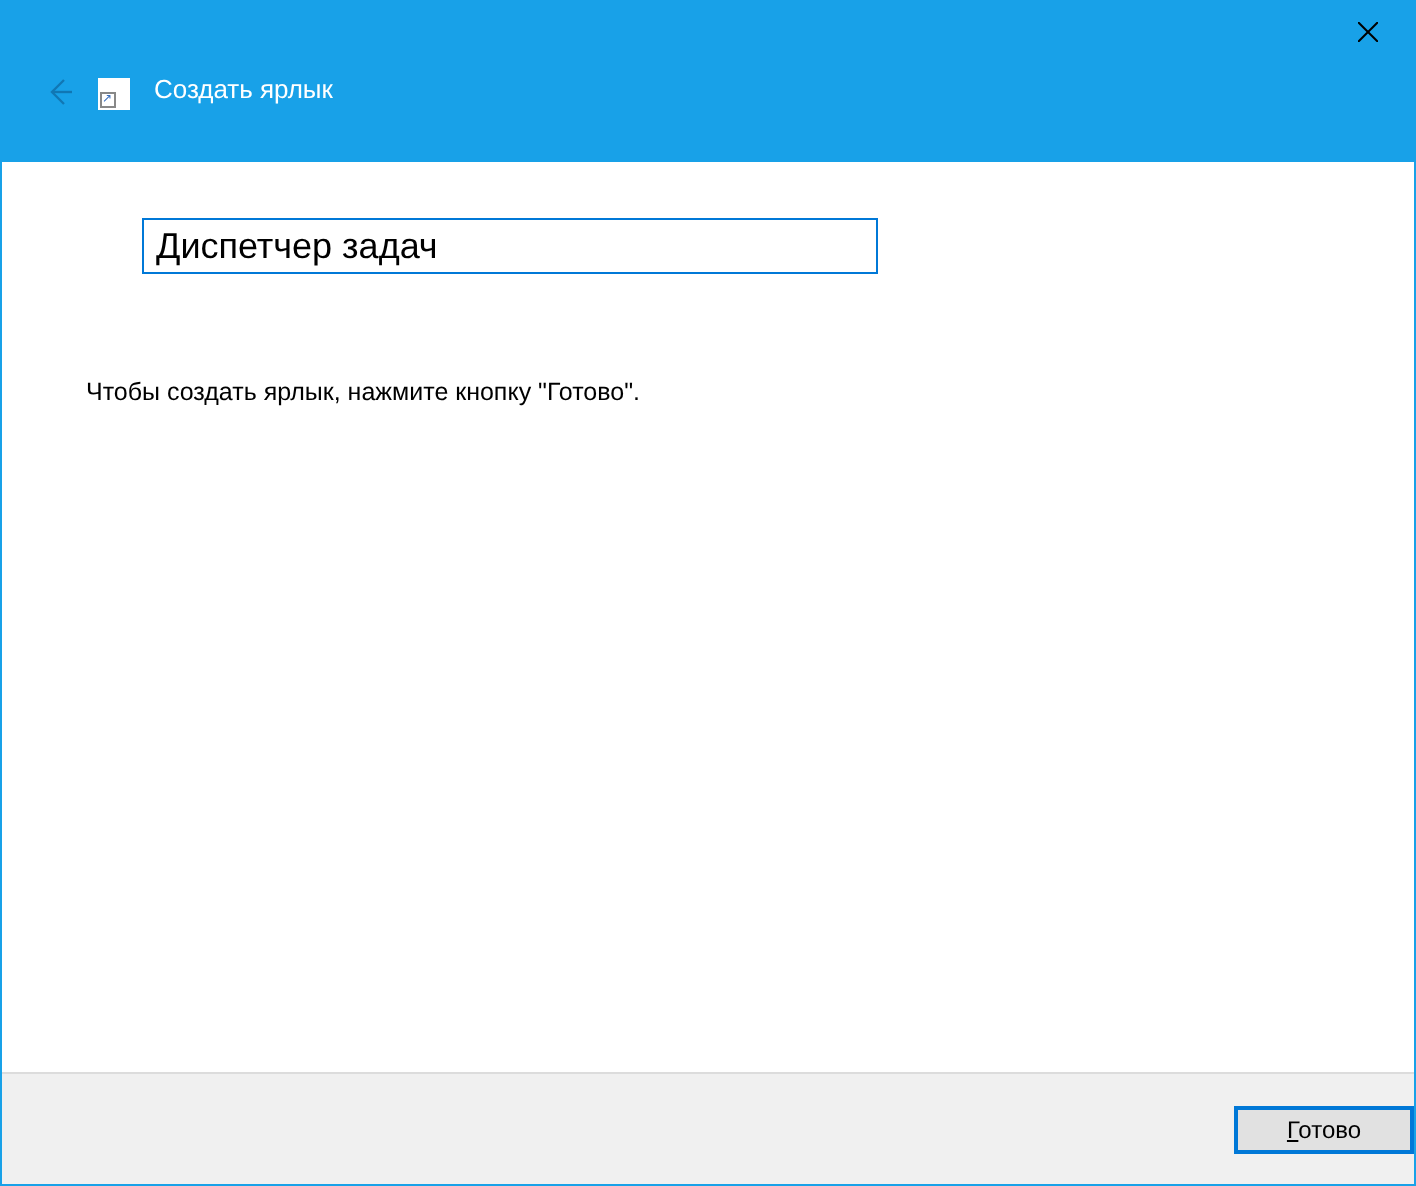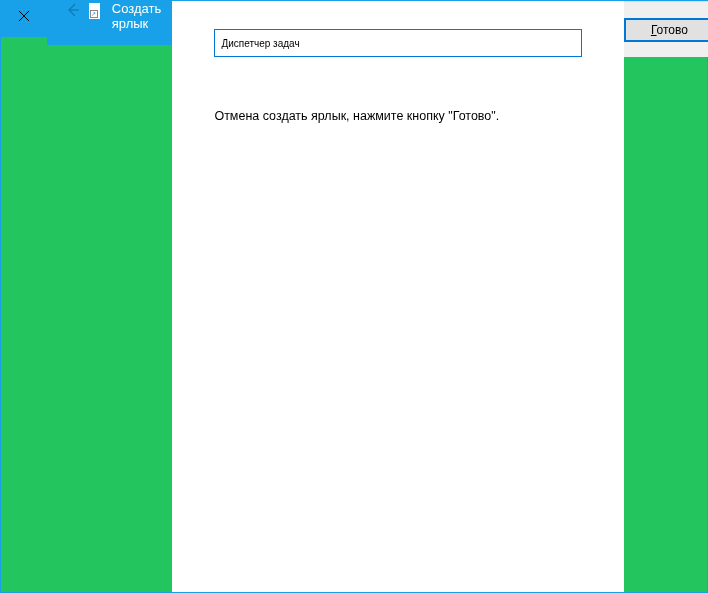--- a/index.html
+++ b/index.html
@@ -8,21 +8,22 @@
     width: 708px; height: 593px;
     font-family: "Segoe UI", Tahoma, sans-serif;
     font-size: 12px;
     background: #fff;
     overflow: hidden;
   }
   .window {
     width: 708px; height: 593px;
     border: 1px solid #18a1e8;
     display: flex;
-    background: #22c55e;
+    flex-direction: column;
+    background: #14b8a6;
   }
   .titlebar {
     height: 36px;
     background: #18a1e8;
     display: flex;
     align-items: flex-start;
     justify-content: flex-end;
   }
   .close-btn {
     width: 46px; height: 30px;
@@ -95,38 +96,38 @@
     font-size: 12.5px;
     color: #000;
     margin-bottom: 6px;
   }
   .field-label .ul { text-decoration: underline; }
   .text-input {
     width: 368px;
     height: 28px;
     border: 1px solid #0078d7;
     padding: 3px 6px;
-    font-size: 10px;
+    font-size: 18px;
     font-family: inherit;
     outline: none;
     display: block;
+    margin-left: 28px;
   }
   .hint {
     font-size: 12.5px;
     color: #000;
     margin-top: 52px;
   }
   .footer {
     height: 56px;
     border-top: 1px solid #dcdcdc;
     background: #f0f0f0;
     display: flex;
     align-items: center;
     justify-content: flex-end;
-    padding-right: 16px;
     gap: 8px;
   }
   .btn {
     min-width: 90px;
     height: 24px;
     background: #e1e1e1;
     border: 1px solid #adadad;
     font-size: 12px;
     font-family: inherit;
     cursor: pointer;
@@ -162,21 +163,21 @@
     <span class="shortcut-icon">
       <span class="shortcut-arrow">↗</span>
     </span>
     <span class="header-title">Создать ярлык</span>
   </div>
 
   <div class="content">
 
     <input type="text" class="text-input" value="Диспетчер задач" style="">
 
-    <div class="hint">Отмена создать ярлык, нажмите кнопку "Готово".</div>
+    <div class="hint">Чтобы создать ярлык, нажмите кнопку "Готово".</div>
   </div>
 
   <div class="footer">
     <button class="btn primary">
       <span class="ul">Г</span><span>отово</span>
     </button>
   </div>
 
 </div>
 

